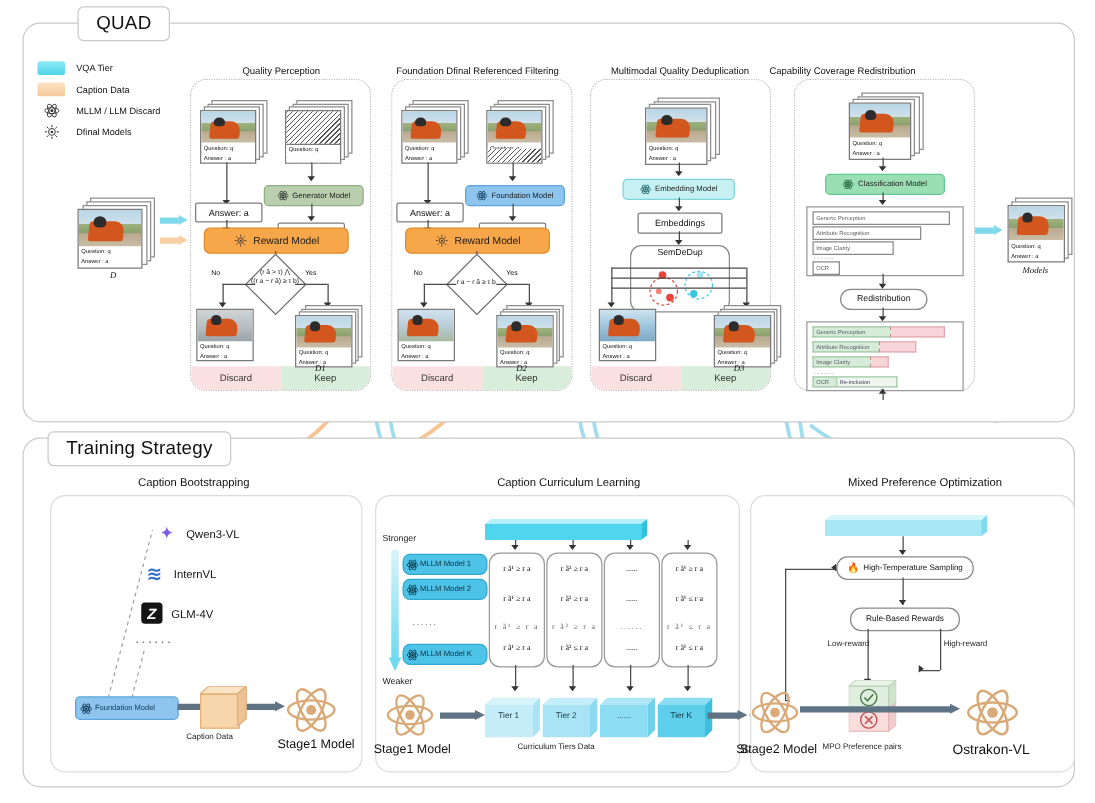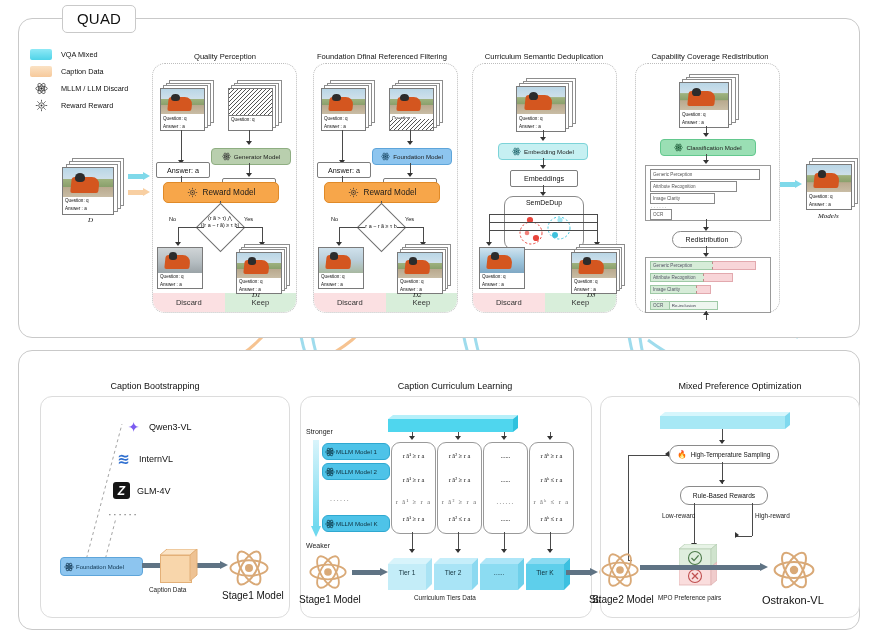--- a/index.html
+++ b/index.html
@@ -118,21 +118,21 @@
 
     <path d="M648,340 C672,358 690,364 706,368" fill="none" stroke="#9fdced" stroke-width="3"></path>
   </svg>
 
   <div class="outer-panel" style="left:18px;top:18px;width:840px;height:318px;"></div>
   <div class="panel-title" style="left:62px;top:5px;">QUAD</div>
 
   <div class="legend" style="left:30px;top:46px;">
     <div class="legend-row">
       <span class="legend-sw" style="background:linear-gradient(#8fe9f6,#4fd3e8);"></span>
-      <span>VQA Mixed</span>
+      <span>VQA Tier</span>
     </div>
     <div class="legend-row">
       <span class="legend-sw" style="background:linear-gradient(#fbe2c4,#f6c99b);"></span>
       <span>Caption Data</span>
     </div>
     <div class="legend-row">
       <span class="legend-ic">
         <svg width="13" height="13" viewBox="0 0 24 24">
           <ellipse cx="12" cy="12" rx="10.5" ry="4.3" fill="none" stroke="#2b2b2b" stroke-width="1.3"></ellipse>
           <ellipse cx="12" cy="12" rx="10.5" ry="4.3" fill="none" stroke="#2b2b2b" stroke-width="1.3" transform="rotate(60 12 12)"></ellipse>
@@ -152,21 +152,21 @@
               <line x1="12" y1="19" x2="12" y2="22.5"></line>
             <line x1="1.5" y1="12" x2="5" y2="12"></line>
               <line x1="19" y1="12" x2="22.5" y2="12"></line>
             <line x1="4.5" y1="4.5" x2="7" y2="7"></line>
               <line x1="17" y1="17" x2="19.5" y2="19.5"></line>
             <line x1="19.5" y1="4.5" x2="17" y2="7"></line>
               <line x1="7" y1="17" x2="4.5" y2="19.5"></line>
           </g>
         </svg>
       </span>
-      <span>Reward Reward</span>
+      <span>Dfinal Models</span>
     </div>
   </div>
 
   <div class="stack" style="left:62px;top:158px;width:62px;height:56px;">
     <div class="sh" style="left:10px;top:0;width:50px;height:46px;"></div>
     <div class="sh" style="left:7px;top:3px;width:50px;height:46px;"></div>
     <div class="sh" style="left:4px;top:6px;width:50px;height:46px;"></div>
     <div class="card" style="left:0px;top:9px;width:50px;height:46px;">
       <div class="ph"></div>
       <div class="cap">Question: q</div>
@@ -384,21 +384,21 @@
     <div class="sh" style="left:5px;top:2.5px;width:44px;height:40px;"></div>
     <div class="sh" style="left:2.5px;top:5px;width:44px;height:40px;"></div>
     <div class="card" style="left:0;top:8px;width:44px;height:40px;">
       <div class="ph"></div>
       <div class="cap">Question: q</div>
       <div class="cap">Answer  : a</div>
     </div>
   </div>
   <div class="dtag" style="left:413px;top:291px;">D2</div>
 
-  <div class="stage-head" style="left:464px;top:52px;width:160px;">Curriculum Semantic Deduplication</div>
+  <div class="stage-head" style="left:464px;top:52px;width:160px;">Multimodal Quality Deduplication</div>
   <div class="stage" style="left:472px;top:63px;width:143px;height:248px;">
     <div class="footer">
       <div class="foot-d">Discard</div>
       <div class="foot-k">Keep</div>
     </div>
   </div>
 
   <div class="stack" style="left:516px;top:78px;width:60px;height:52px;">
     <div class="sh" style="left:10px;top:0;width:48px;height:44px;"></div>
     <div class="sh" style="left:6.5px;top:2.5px;width:48px;height:44px;"></div>
@@ -458,21 +458,21 @@
     <div class="sh" style="left:5px;top:2.5px;width:44px;height:40px;"></div>
     <div class="sh" style="left:2.5px;top:5px;width:44px;height:40px;"></div>
     <div class="card" style="left:0;top:8px;width:44px;height:40px;">
       <div class="ph"></div>
       <div class="cap">Question: q</div>
       <div class="cap">Answer  : a</div>
     </div>
   </div>
   <div class="dtag" style="left:587px;top:291px;">D3</div>
 
-  <div class="stage-head" style="left:630px;top:52px;width:160px;">Capability Coverage Redistribution</div>
+  <div class="stage-head" style="left:594px;top:52px;width:160px;">Capability Coverage Redistribution</div>
   <div class="stage" style="left:635px;top:63px;width:143px;height:248px;"></div>
 
   <div class="stack" style="left:679px;top:74px;width:60px;height:52px;">
     <div class="sh" style="left:10px;top:0;width:48px;height:44px;"></div>
     <div class="sh" style="left:6.5px;top:2.5px;width:48px;height:44px;"></div>
     <div class="sh" style="left:3px;top:5px;width:48px;height:44px;"></div>
     <div class="card" style="left:0;top:8px;width:48px;height:44px;">
       <div class="ph"></div>
       <div class="cap">Question: q</div>
       <div class="cap">Answer  : a</div>
@@ -536,20 +536,21 @@
     <div class="sh" style="left:3px;top:3px;width:44px;height:44px;"></div>
     <div class="card" style="left:0;top:6px;width:44px;height:44px;">
       <div class="ph"></div>
       <div class="cap">Question: q</div>
       <div class="cap">Answer  : a</div>
     </div>
   </div>
   <div class="dtag" style="left:818px;top:212px;">Models</div>
 
   <div class="outer-panel" style="left:18px;top:350px;width:840px;height:278px;"></div>
+  <div class="panel-title" style="left:38px;top:345px;">Training Strategy</div>
 
   <div class="ts-head" style="left:45px;top:381px;width:220px;">Caption Bootstrapping</div>
   <div class="ts-sub" style="left:40px;top:396px;width:248px;height:220px;"></div>
 
   <div class="modelrow" style="left:125px;top:418px;">
     <span class="logo" style="color:#7b5cf0;background:#fff;font-size:14px;">✦</span>
     <span>Qwen3-VL</span>
   </div>
   <div class="modelrow" style="left:115px;top:450px;">
     <span class="logo" style="color:#2f6fd0;background:#fff;font-size:15px;">≋</span>

